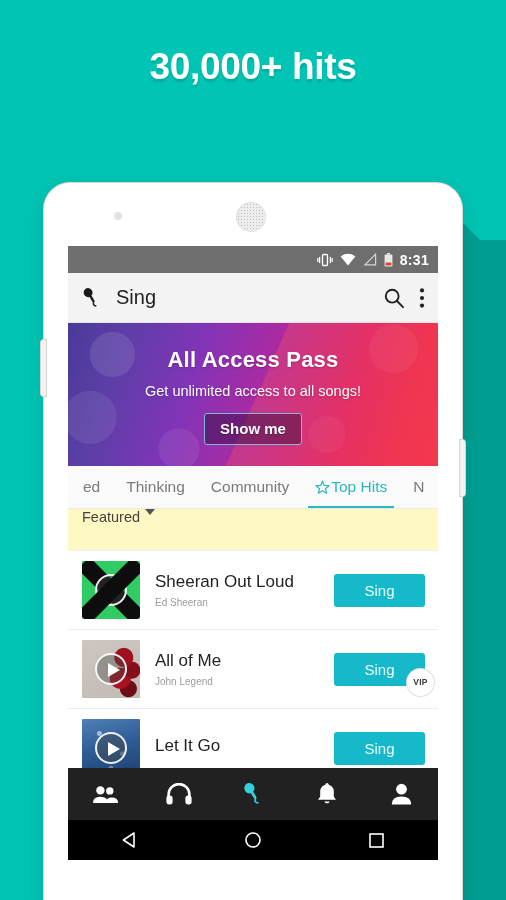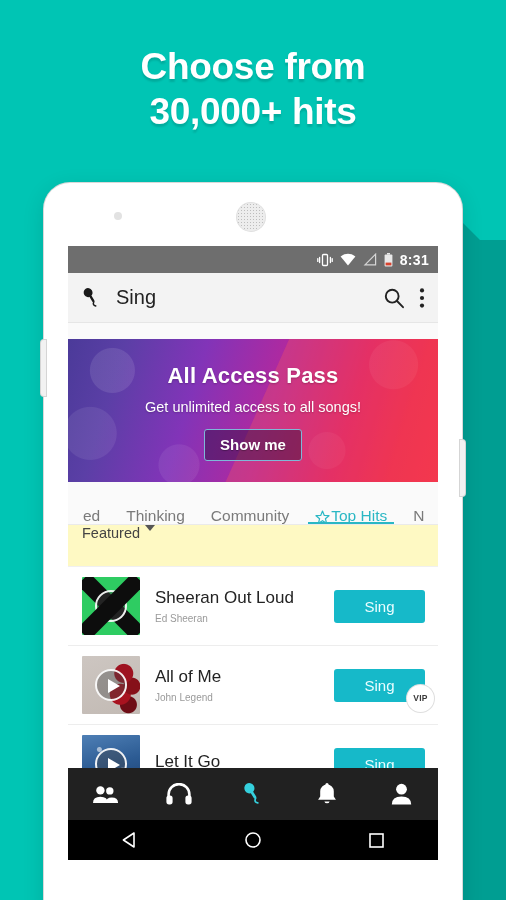--- a/index.html
+++ b/index.html
@@ -136,21 +136,20 @@
   .banner {
     position: relative;
     height: 143px;
     background:
       linear-gradient(107deg,
         #4b3a99 0%, #5b3fa6 14%, #8234b8 34%,
         #b0299f 54%, #d91f6a 74%, #e8264f 88%, #ef2a49 100%);
     overflow: hidden;
     color: #fff;
     text-align: center;
-    margin-top: 16px;
   }
   .banner .hexes {
     position: absolute; inset: 0;
     background-image:
       radial-gradient(circle at 12% 22%, rgba(255,255,255,0.10) 0 22px, transparent 23px),
       radial-gradient(circle at 6% 66%, rgba(255,255,255,0.08) 0 26px, transparent 27px),
       radial-gradient(circle at 30% 88%, rgba(255,255,255,0.07) 0 20px, transparent 21px),
       radial-gradient(circle at 88% 18%, rgba(255,255,255,0.07) 0 24px, transparent 25px),
       radial-gradient(circle at 70% 78%, rgba(255,255,255,0.06) 0 18px, transparent 19px);
   }
@@ -185,21 +184,21 @@
     background: #fafafa;
     display: flex;
     align-items: center;
     border-bottom: 1px solid #eaeaea;
     overflow: hidden;
     padding-left: 2px;
   }
   .tab {
     font-size: 15.5px; color: #7a7a7a;
     padding: 0 13px; height: 43px;
-    display: flex; align-items: flex-end;
+    display: flex; align-items: center;
     white-space: nowrap; flex: none;
   }
   .tab.partial { color: #7a7a7a; }
   .tab.active {
     color: #2ab7c4; position: relative;
   }
   .tab.active::after {
     content: ""; position: absolute;
     left: 6px; right: 6px; bottom: 0; height: 2.5px;
     background: #2ab7c4;
@@ -330,21 +329,20 @@
 </style>
 </head>
 <body>
 
 <div id="stage">
 
   <div class="long-shadow"></div>
   <div class="shadow-block"></div>
 
   <div class="headline">
-    <span>Choose from</span>
     <span class="l2">30,000+ hits</span>
   </div>
 
   <div class="phone"></div>
   <div class="btn-side left"></div>
   <div class="btn-side right"></div>
   <div class="cam"></div>
   <div class="speaker">
       <i></i>
     </div>

